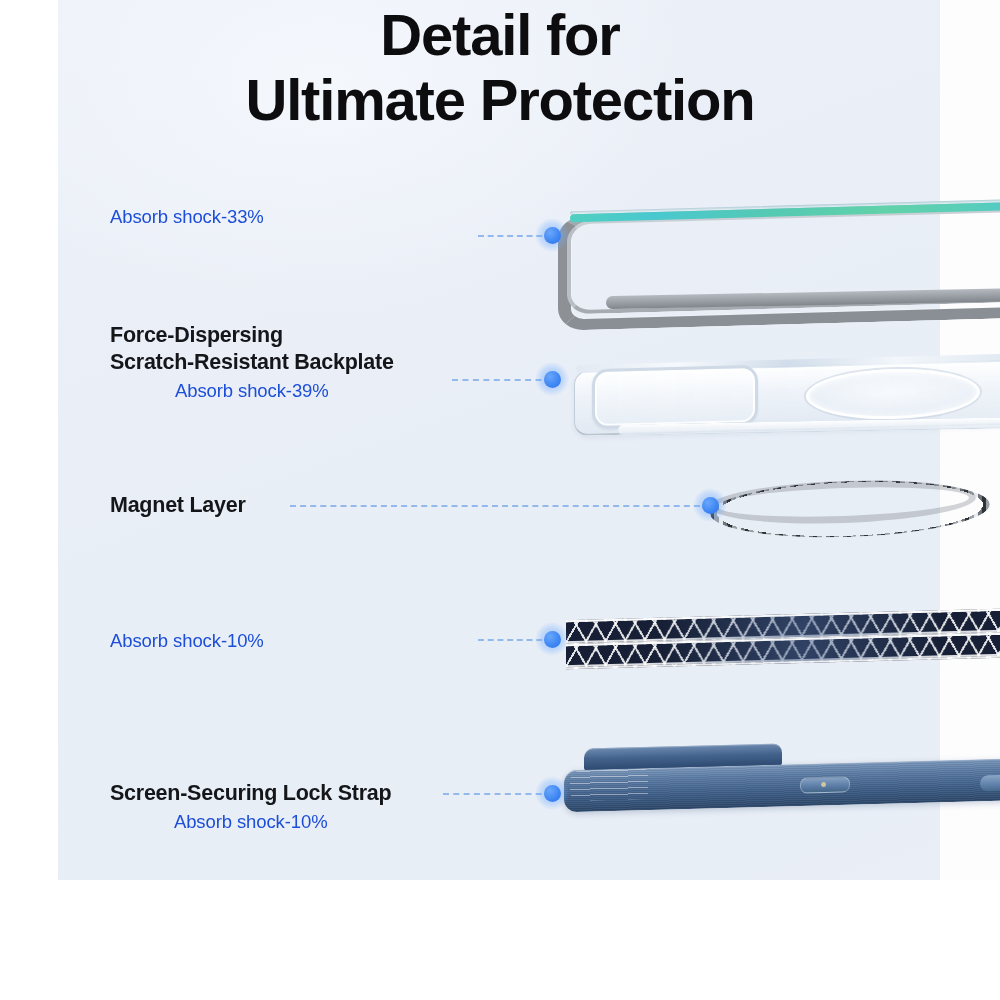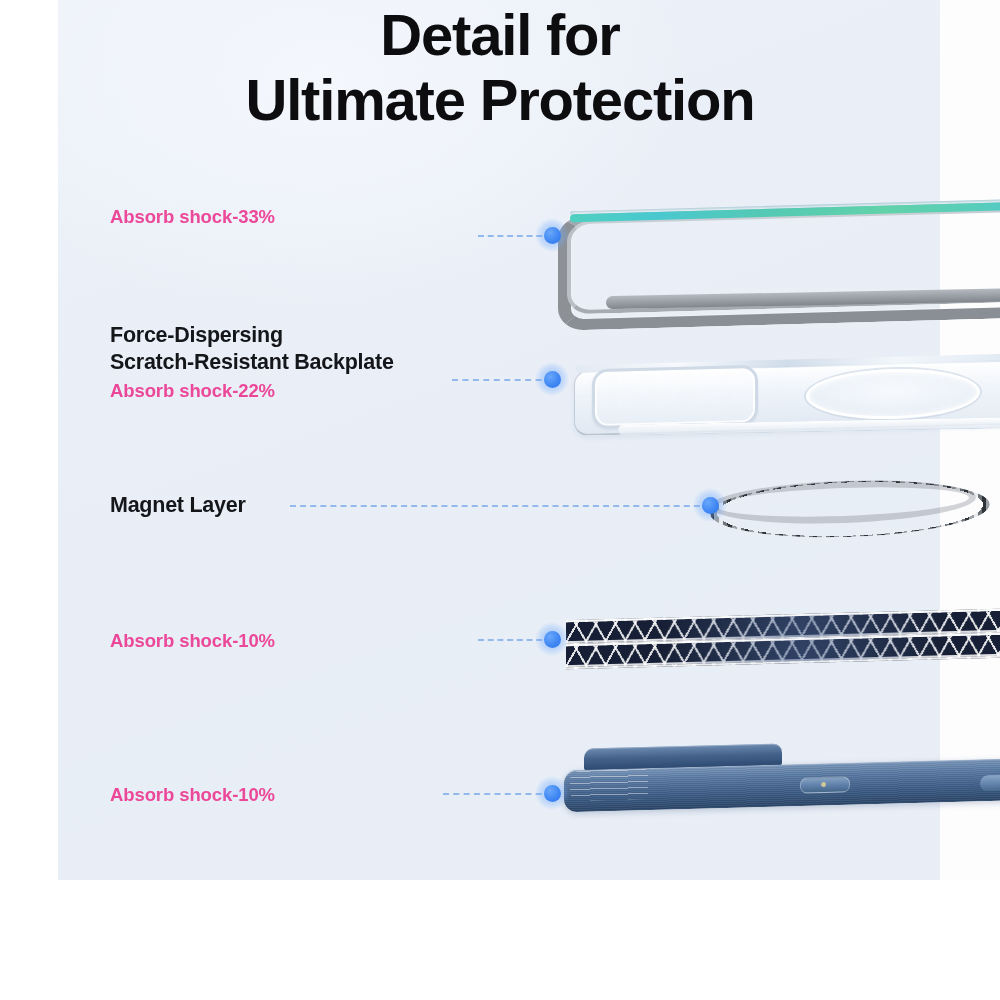--- a/index.html
+++ b/index.html
@@ -54,26 +54,27 @@
   .label-block { position: absolute; }
   .label-title {
     color: #14161a;
     font-weight: 700;
     font-size: 21.5px;
     line-height: 27px;
     letter-spacing: -0.25px;
     white-space: pre-line;
   }
   .label-sub {
-    color: #ec4899;
-    font-weight: 700;
+    color: #1d4ed8;
+    font-weight: 400;
     font-size: 18.5px;
     line-height: 24px;
     letter-spacing: -0.1px;
     margin-top: 3px;
+    text-align: center;
   }
 
   
   .leader {
     position: absolute;
     height: 0;
     border-top: 2px dashed #8fb7ec;
     opacity: .95;
   }
   
@@ -461,32 +462,33 @@
   <div class="dot" style="left:535px; top:776px;"></div>
   <div class="dot" style="left:535px; top:951px;"></div>
 
   <div class="label-block" style="left:110px; top:202px;">
     <div class="label-sub">Absorb shock-33%</div>
   </div>
 
   <div class="label-block" style="left:110px; top:322px;">
     <div class="label-title">Force-Dispersing
 Scratch-Resistant Backplate</div>
-    <div class="label-sub">Absorb shock-22%</div>
+    <div class="label-sub">Absorb shock-39%</div>
   </div>
 
   <div class="label-block" style="left:110px; top:492px;">
     <div class="label-title">Magnet Layer</div>
   </div>
 
   <div class="label-block" style="left:110px; top:626px;">
     <div class="label-sub">Absorb shock-10%</div>
   </div>
 
   <div class="label-block" style="left:110px; top:780px;">
+    <div class="label-title">Screen-Securing Lock Strap</div>
     <div class="label-sub">Absorb shock-10%</div>
   </div>
 
   <div class="label-block" style="left:184px; top:972px;">
     <div class="label-title">17 Pro</div>
   </div>
 
 </div>
 
 </body></html>

